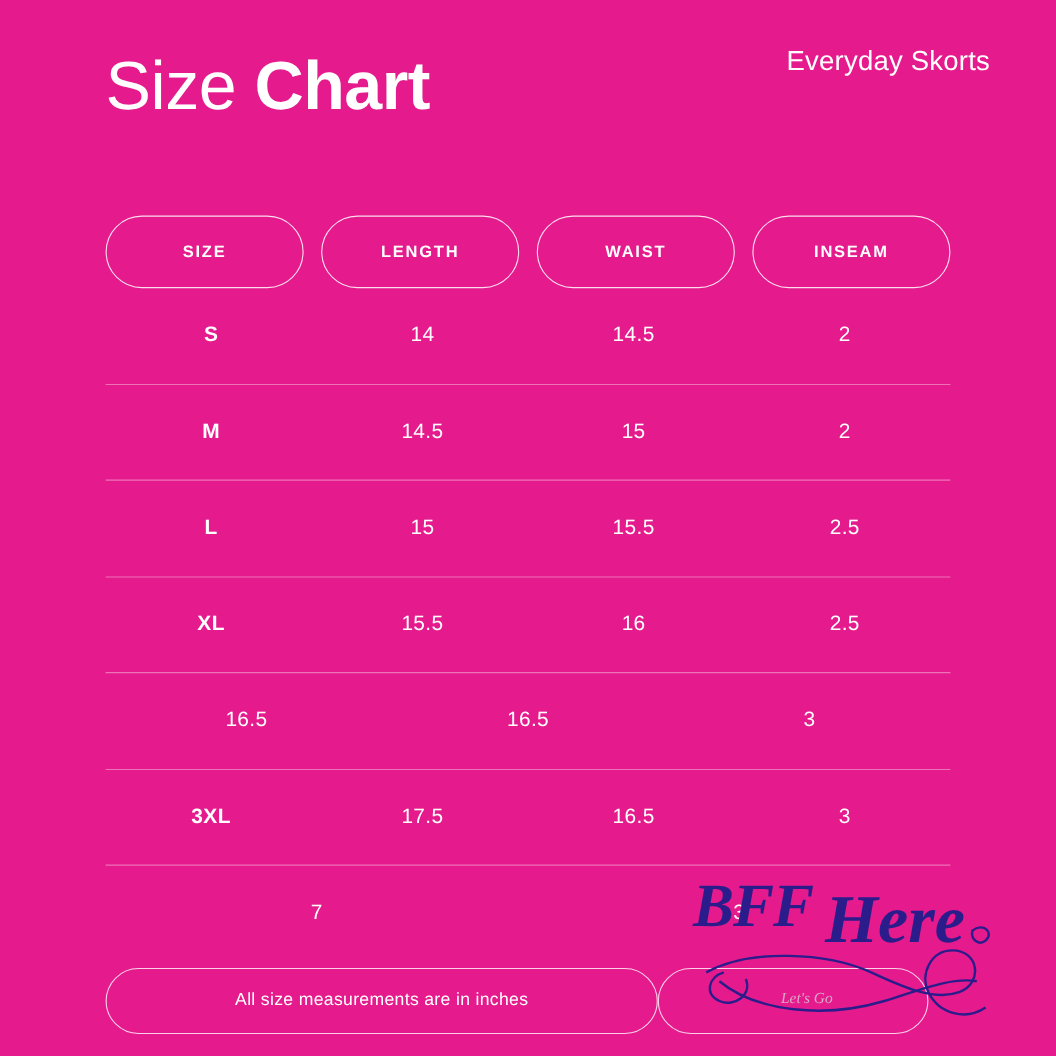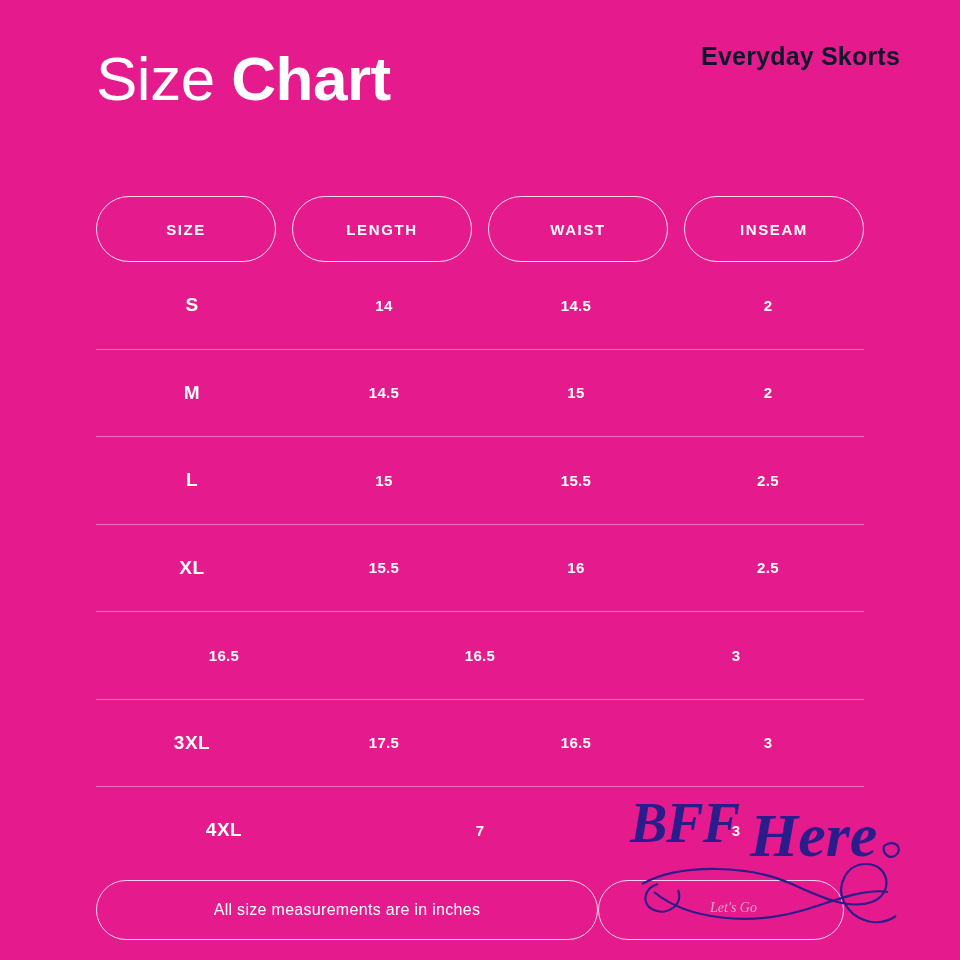--- a/index.html
+++ b/index.html
@@ -40,22 +40,22 @@
     white-space: nowrap;
   }
   .title .light { font-weight: 300; }
   .title .bold  { font-weight: 700; }
 
   .product {
     position: absolute;
     right: 0;
     top: 8px;
     font-size: 25px;
-    font-weight: 700;
-    color: #0f172a;
+    font-weight: 400;
+    color: #ffffff;
     letter-spacing: 0.2px;
     white-space: nowrap;
   }
 
   
   .table {
     position: absolute;
     left: 96px;
     top: 196px;
     width: 768px;
@@ -82,22 +82,22 @@
     display: flex;
     align-items: center;
     height: 86.5px;
     border-bottom: 1px solid rgba(255,255,255,0.38);
   }
   .row.last { border-bottom: none; }
   .cell {
     flex: 1;
     text-align: center;
     color: #ffffff;
-    font-size: 15px;
-    font-weight: 700;
+    font-size: 19px;
+    font-weight: 400;
     letter-spacing: 0.3px;
   }
   .cell.size {
     font-weight: 700;
     font-size: 19px;
     letter-spacing: 0.5px;
   }
 
   
   .footer {
@@ -189,21 +189,20 @@
     </div>
 
     <div class="row">
       <div class="cell size">3XL</div>
       <div class="cell">17.5</div>
       <div class="cell">16.5</div>
       <div class="cell">3</div>
     </div>
 
     <div class="row last">
-      <div class="cell size">4XL</div>
       <div class="cell">7</div>
       <div class="cell">3</div>
     </div>
   </div>
 
   <div class="footer">
     <div class="pill note">All size measurements are in inches</div>
     <div class="pill logo-pill"></div>
   </div>
 

